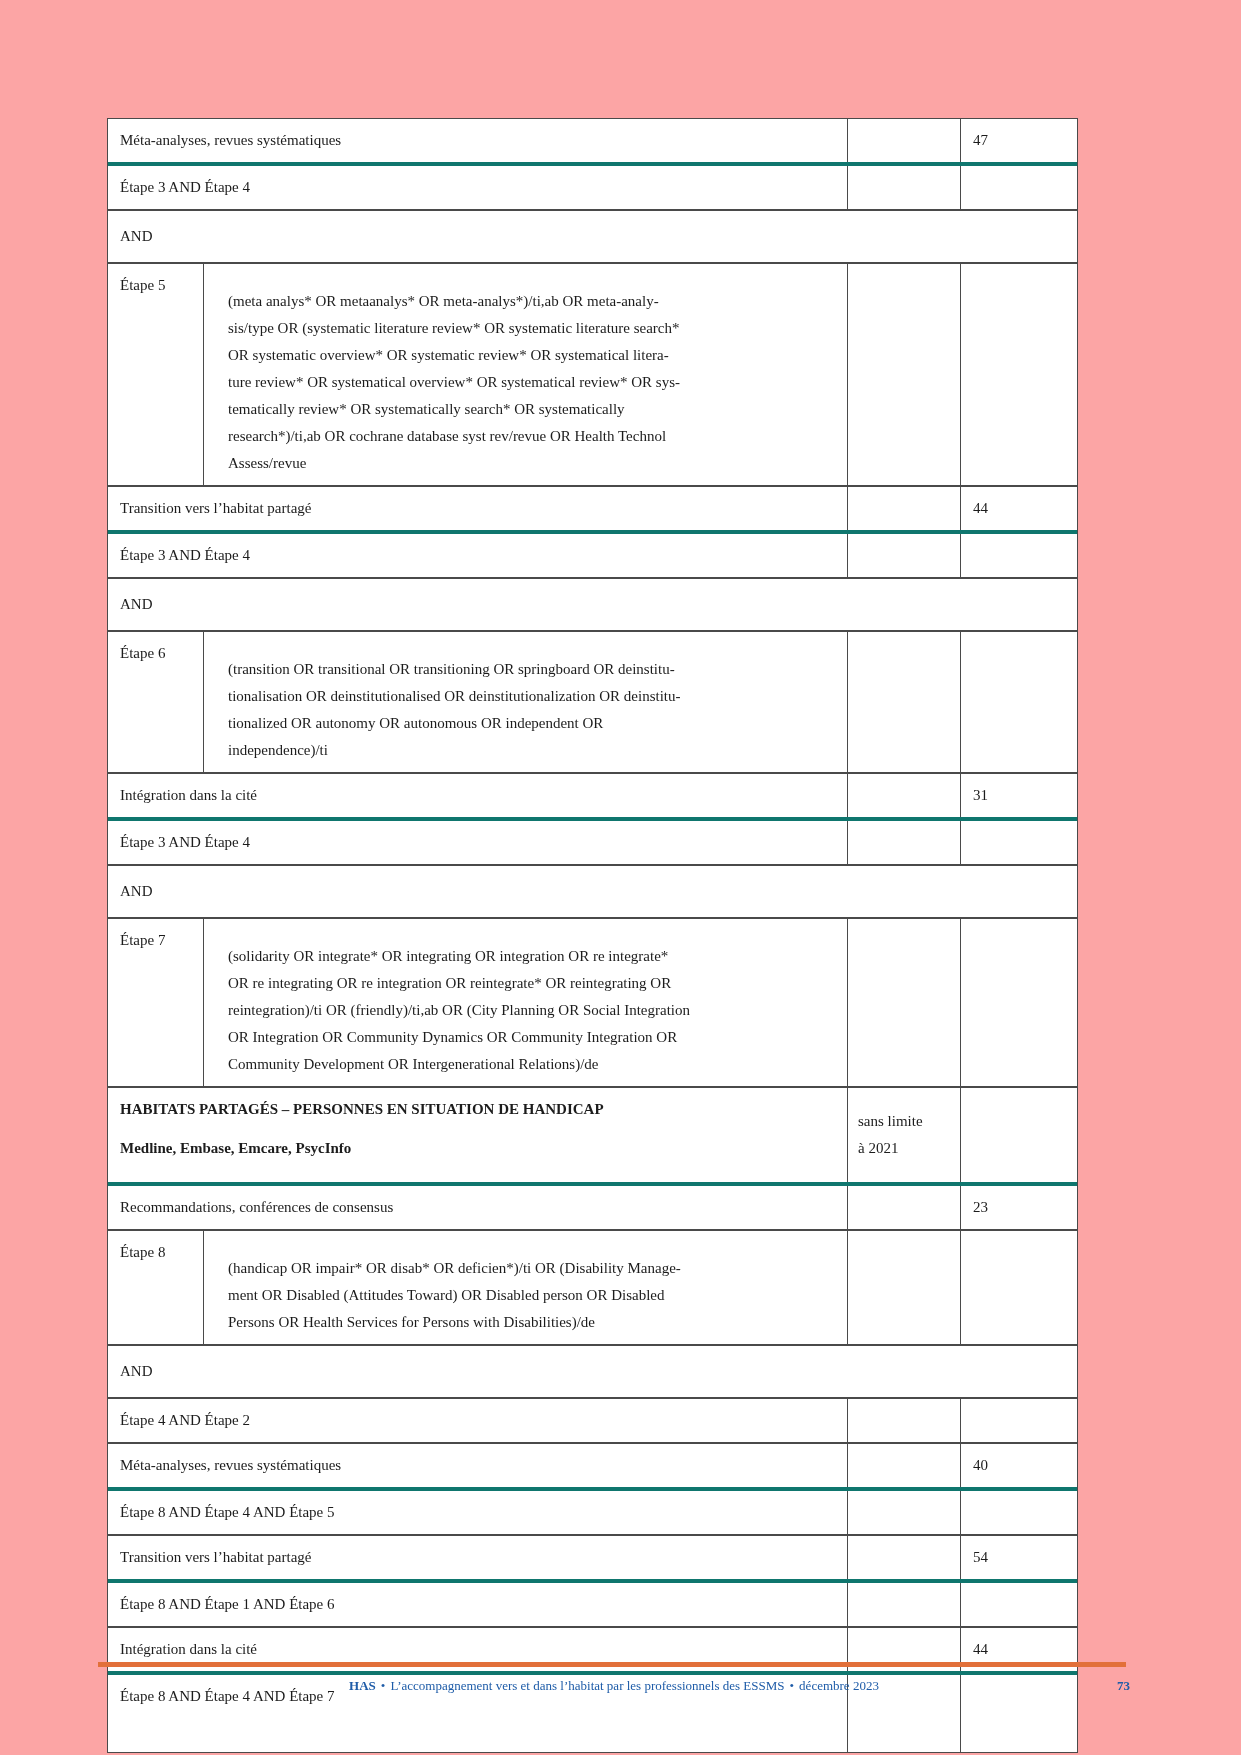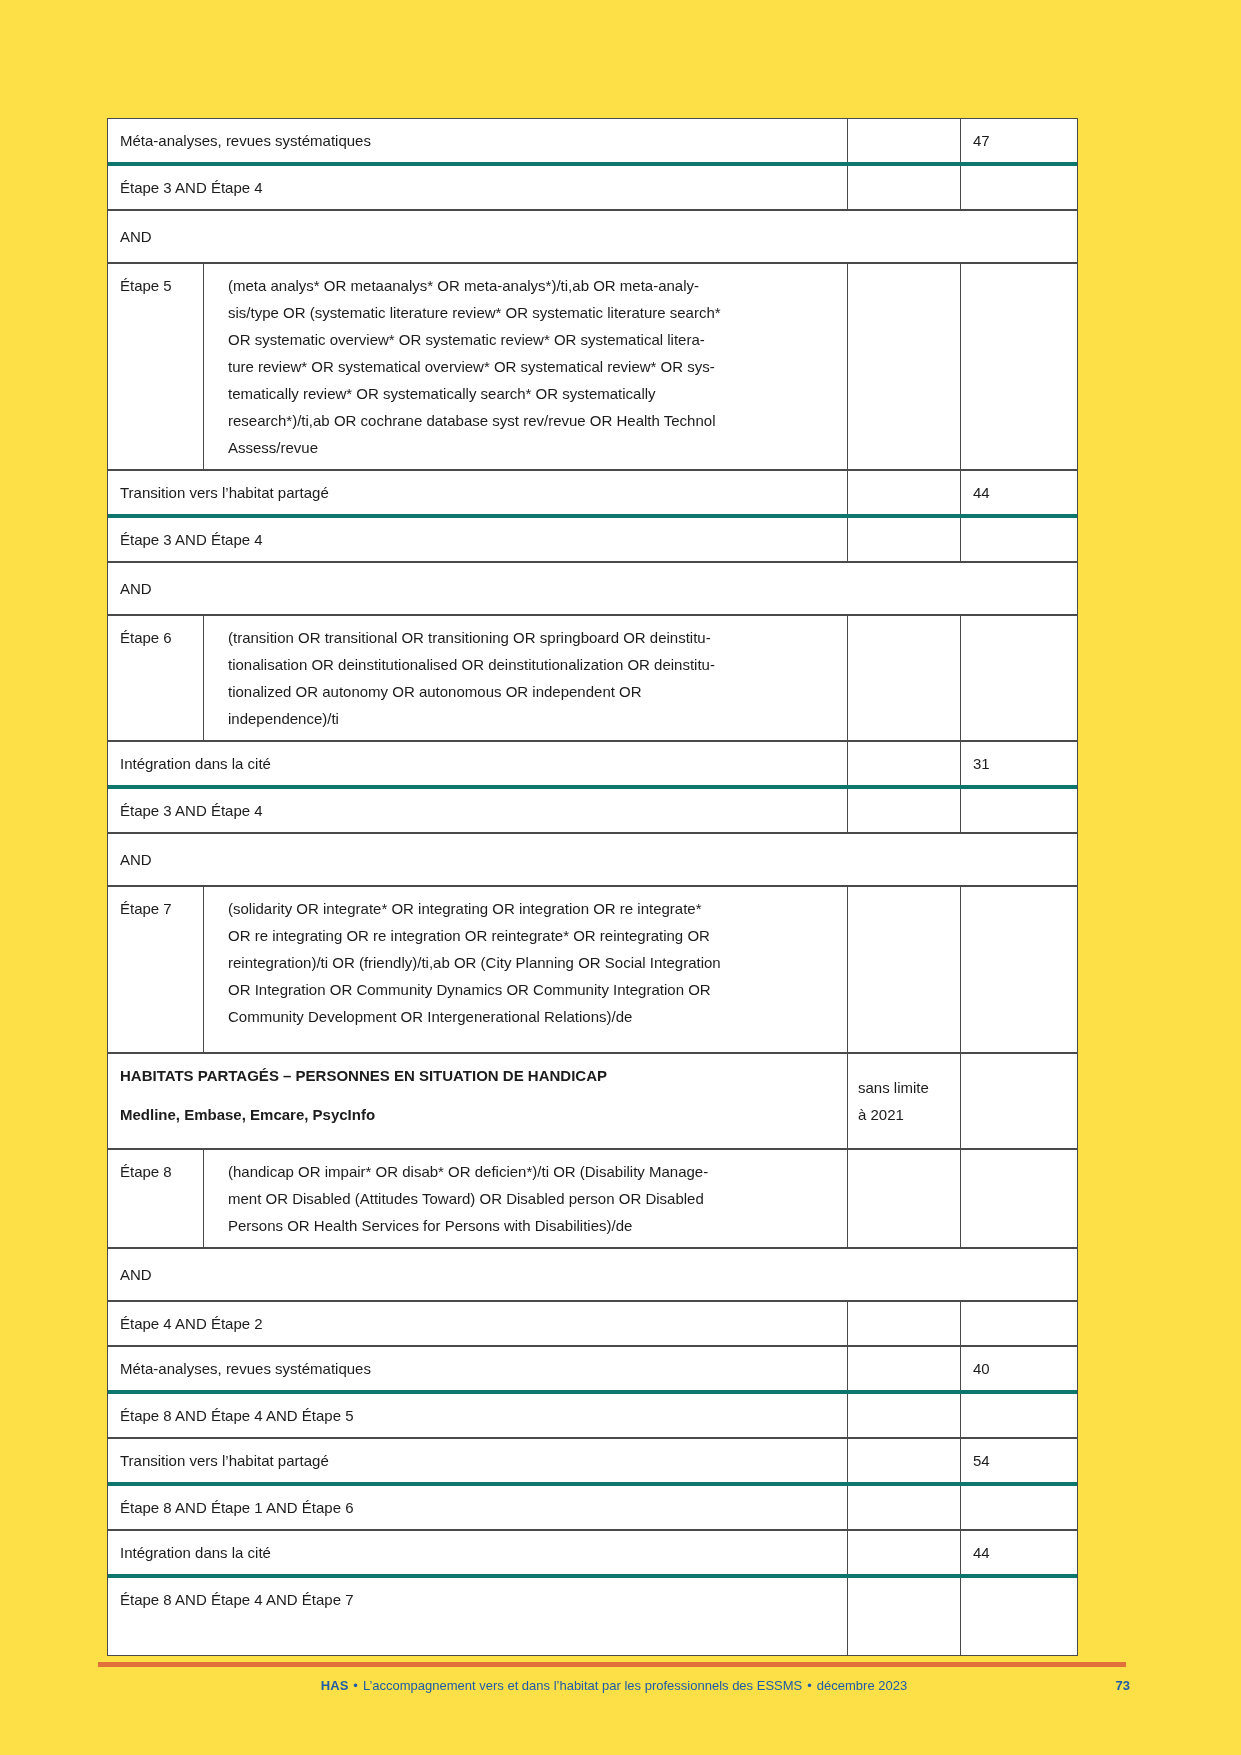--- a/index.html
+++ b/index.html
@@ -1,27 +1,27 @@
 <!DOCTYPE html>
 <html><head>
 <meta charset="utf-8">
 <style>
   html,body{margin:0;padding:0;background:#ffffff;}
-  .page{position:relative;width:1241px;height:1755px;background:#fde047;
-        font-family:Liberation Sans, sans-serif;color:#1c1c1c;overflow:hidden;}
+  .page{position:relative;width:1241px;height:1755px;background:#fca5a5;
+        font-family:Liberation Serif, serif;color:#1c1c1c;overflow:hidden;}
   .table-area{position:absolute;left:107px;top:118px;width:971px;}
   .block{border:1px solid #4a4a4a;background:#fff;}
   .row{display:grid;}
   .row + .row{border-top:4px solid #0f766e;}
   .r-result,.r-header{grid-template-columns:739px 113px 1fr;}
   .r-query{grid-template-columns:95px 644px 113px 1fr;}
   .r-and{grid-template-columns:1fr;}
   .cell{box-sizing:border-box;font-size:15px;line-height:27px;padding:8px 12px;vertical-align:top;}
   .cell + .cell{border-left:1px solid #4a4a4a;}
-  .qtext{padding:8px 10px 8px 24px;white-space:pre-line;}
+  .qtext{padding:24px 10px 8px 24px;white-space:pre-line;}
   .mid{padding:20px 10px;white-space:pre-line;}
   .andcell{padding:12px 12px;}
   .hdr{font-weight:bold;}
   .hdr .sub{margin-top:12px;}
   .tall-q .qtext{min-height:165px;}
   .tall-row .cell{min-height:77px;}
   .footer-rule{position:absolute;left:98px;top:1662px;width:1028px;height:5px;background:#e2703a;}
   .footer-row{position:absolute;left:98px;top:1676px;width:1032px;text-align:center;
               color:#1e5ca8;font-size:13px;line-height:20px;}
   .footer-row .brand,.footer-row .pnum{font-weight:bold;}
@@ -134,20 +134,25 @@
     <section class="block">
       <div class="row r-header">
         <div class="cell hdr">
           <div>HABITATS PARTAGÉS – PERSONNES EN SITUATION DE HANDICAP</div>
           <div class="sub">Medline, Embase, Emcare, PsycInfo</div>
         </div>
         <div class="cell mid">sans limite
 à 2021</div>
         <div class="cell"></div>
       </div>
+      <div class="row r-result">
+        <div class="cell">Recommandations, conférences de consensus</div>
+        <div class="cell mid"></div>
+        <div class="cell">23</div>
+      </div>
     </section>
 
     <section class="block">
       <div class="row r-query">
         <div class="cell">Étape 8</div>
         <div class="cell qtext">(handicap OR impair* OR disab* OR deficien*)/ti OR (Disability Manage-
 ment OR Disabled (Attitudes Toward) OR Disabled person OR Disabled
 Persons OR Health Services for Persons with Disabilities)/de</div>
         <div class="cell mid"></div>
         <div class="cell"></div>

